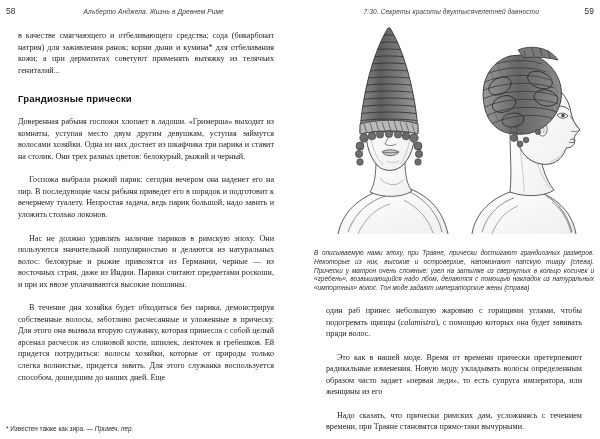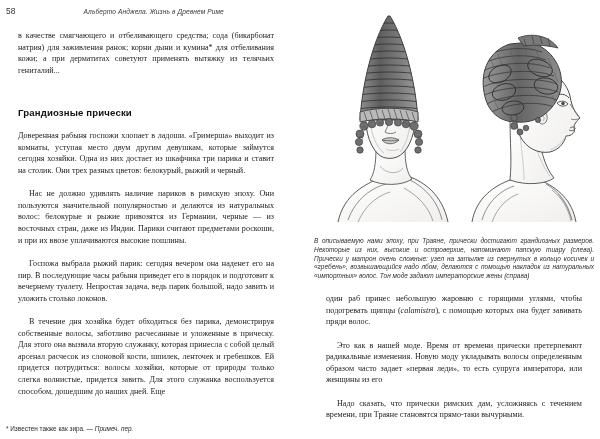--- a/index.html
+++ b/index.html
@@ -86,21 +86,21 @@
 
   .body-top { margin-top: 4px; }
 
   
   .section-heading {
     font-family: "Liberation Sans", "DejaVu Sans", sans-serif;
     font-weight: bold;
     font-size: 9.6px;
     letter-spacing: 0.15px;
     color: #111;
-    margin: 31px 0 12px 0;
+    margin: 17px 0 12px 0;
     line-height: 11px;
     padding-left: 12px;
   }
 
   
   .footnote-zone {
     position: absolute;
     left: 6px;
     right: 14px;
     bottom: 6px;
@@ -151,36 +151,40 @@
       <span class="rh-title">Альберто Анджела. Жизнь в Древнем Риме</span>
     </div>
 
     <div class="col body-top">
       <p class="noindent">в качестве смягчающего и отбеливающего средства; сода (бикарбонат натрия) для заживления ранок; корни дыни и кумина* для отбеливания кожи; а при дерматитах советуют применять вытяжку из телячьих гениталий...</p>
     </div>
 
     <div class="section-heading">Грандиозные прически</div>
 
     <div class="col">
-      <p class="noindent">Доверенная рабыня госпожи хлопает в ладоши. «Гримерша» выходит из комнаты, уступая место двум другим девушкам, которые займутся сегодня хозяйки. Одна из них достает из шкафчика три парика и ставит на столик. Они трех разных цветов: белокурый, рыжий и черный.</p>
+      <p class="noindent">Доверенная рабыня госпожи хлопает в ладоши. «Гримерша» выходит из комнаты, уступая место двум другим девушкам, уступая займутся волосами хозяйки. Одна из них достает из шкафчика три парика и ставит на столик. Они трех разных цветов: белокурый, рыжий и черный.</p>
+      <p>Госпожа выбрала рыжий парик: сегодня вечером она наденет его на пир. В последующие часы рабыня приведет его в порядок и подготовит к вечернему туалету. Непростая задача, ведь парик большой, надо завить и уложить столько локонов.</p>
       <p>Нас не должно удивлять наличие париков в римскую эпоху. Они пользуются значительной популярностью и делаются из натуральных волос: белокурые и рыжие привозятся из Германии, черные — из восточных стран, даже из Индии. Парики считают предметами роскоши, и при их ввозе уплачиваются высокие пошлины.</p>
-      <p>Госпожа выбрала рыжий парик: сегодня вечером она наденет его на пир. В последующие часы рабыня приведет его в порядок и подготовит к вечернему туалету. Непростая задача, ведь парик большой, надо завить и уложить столько локонов.</p>
       <p>В течение дня хозяйка будет обходиться без парика, демонстрируя собственные волосы, заботливо расчесанные и уложенные в прическу. Для этого она вызвала вторую служанку, которая принесла с собой целый арсенал расчесок из слоновой кости, шпилек, ленточек и гребешков. Ей придется потрудиться: волосы хозяйки, которые от природы только слегка волнистые, придется завить. Для этого служанка воспользуется способом, дошедшим до наших дней. Еще</p>
     </div>
 
     <div class="footnote-zone">
       <div class="footnote">
         <span class="star">*</span>
         <span>Известен также как зира. — </span><i>Примеч. пер.</i>
       </div>
     </div>
   </div>
 
   <div class="page page-right">
 
+    <div class="runhead runhead-right">
+      <span class="rh-title">7:30. Секреты красоты двухтысячелетней давности</span>
+      <span class="folio">59</span>
+    </div>
 
     <div class="figure">
       <svg viewBox="0 0 280 228" xmlns="http://www.w3.org/2000/svg" aria-hidden="true">
         <defs>
           <linearGradient id="hairG" x1="0" y1="0" x2="1" y2="0">
             <stop offset="0%" stop-color="#8e8e8e"></stop>
             <stop offset="35%" stop-color="#5e5e5e"></stop>
             <stop offset="70%" stop-color="#7d7d7d"></stop>
             <stop offset="100%" stop-color="#9c9c9c"></stop>
           </linearGradient>

